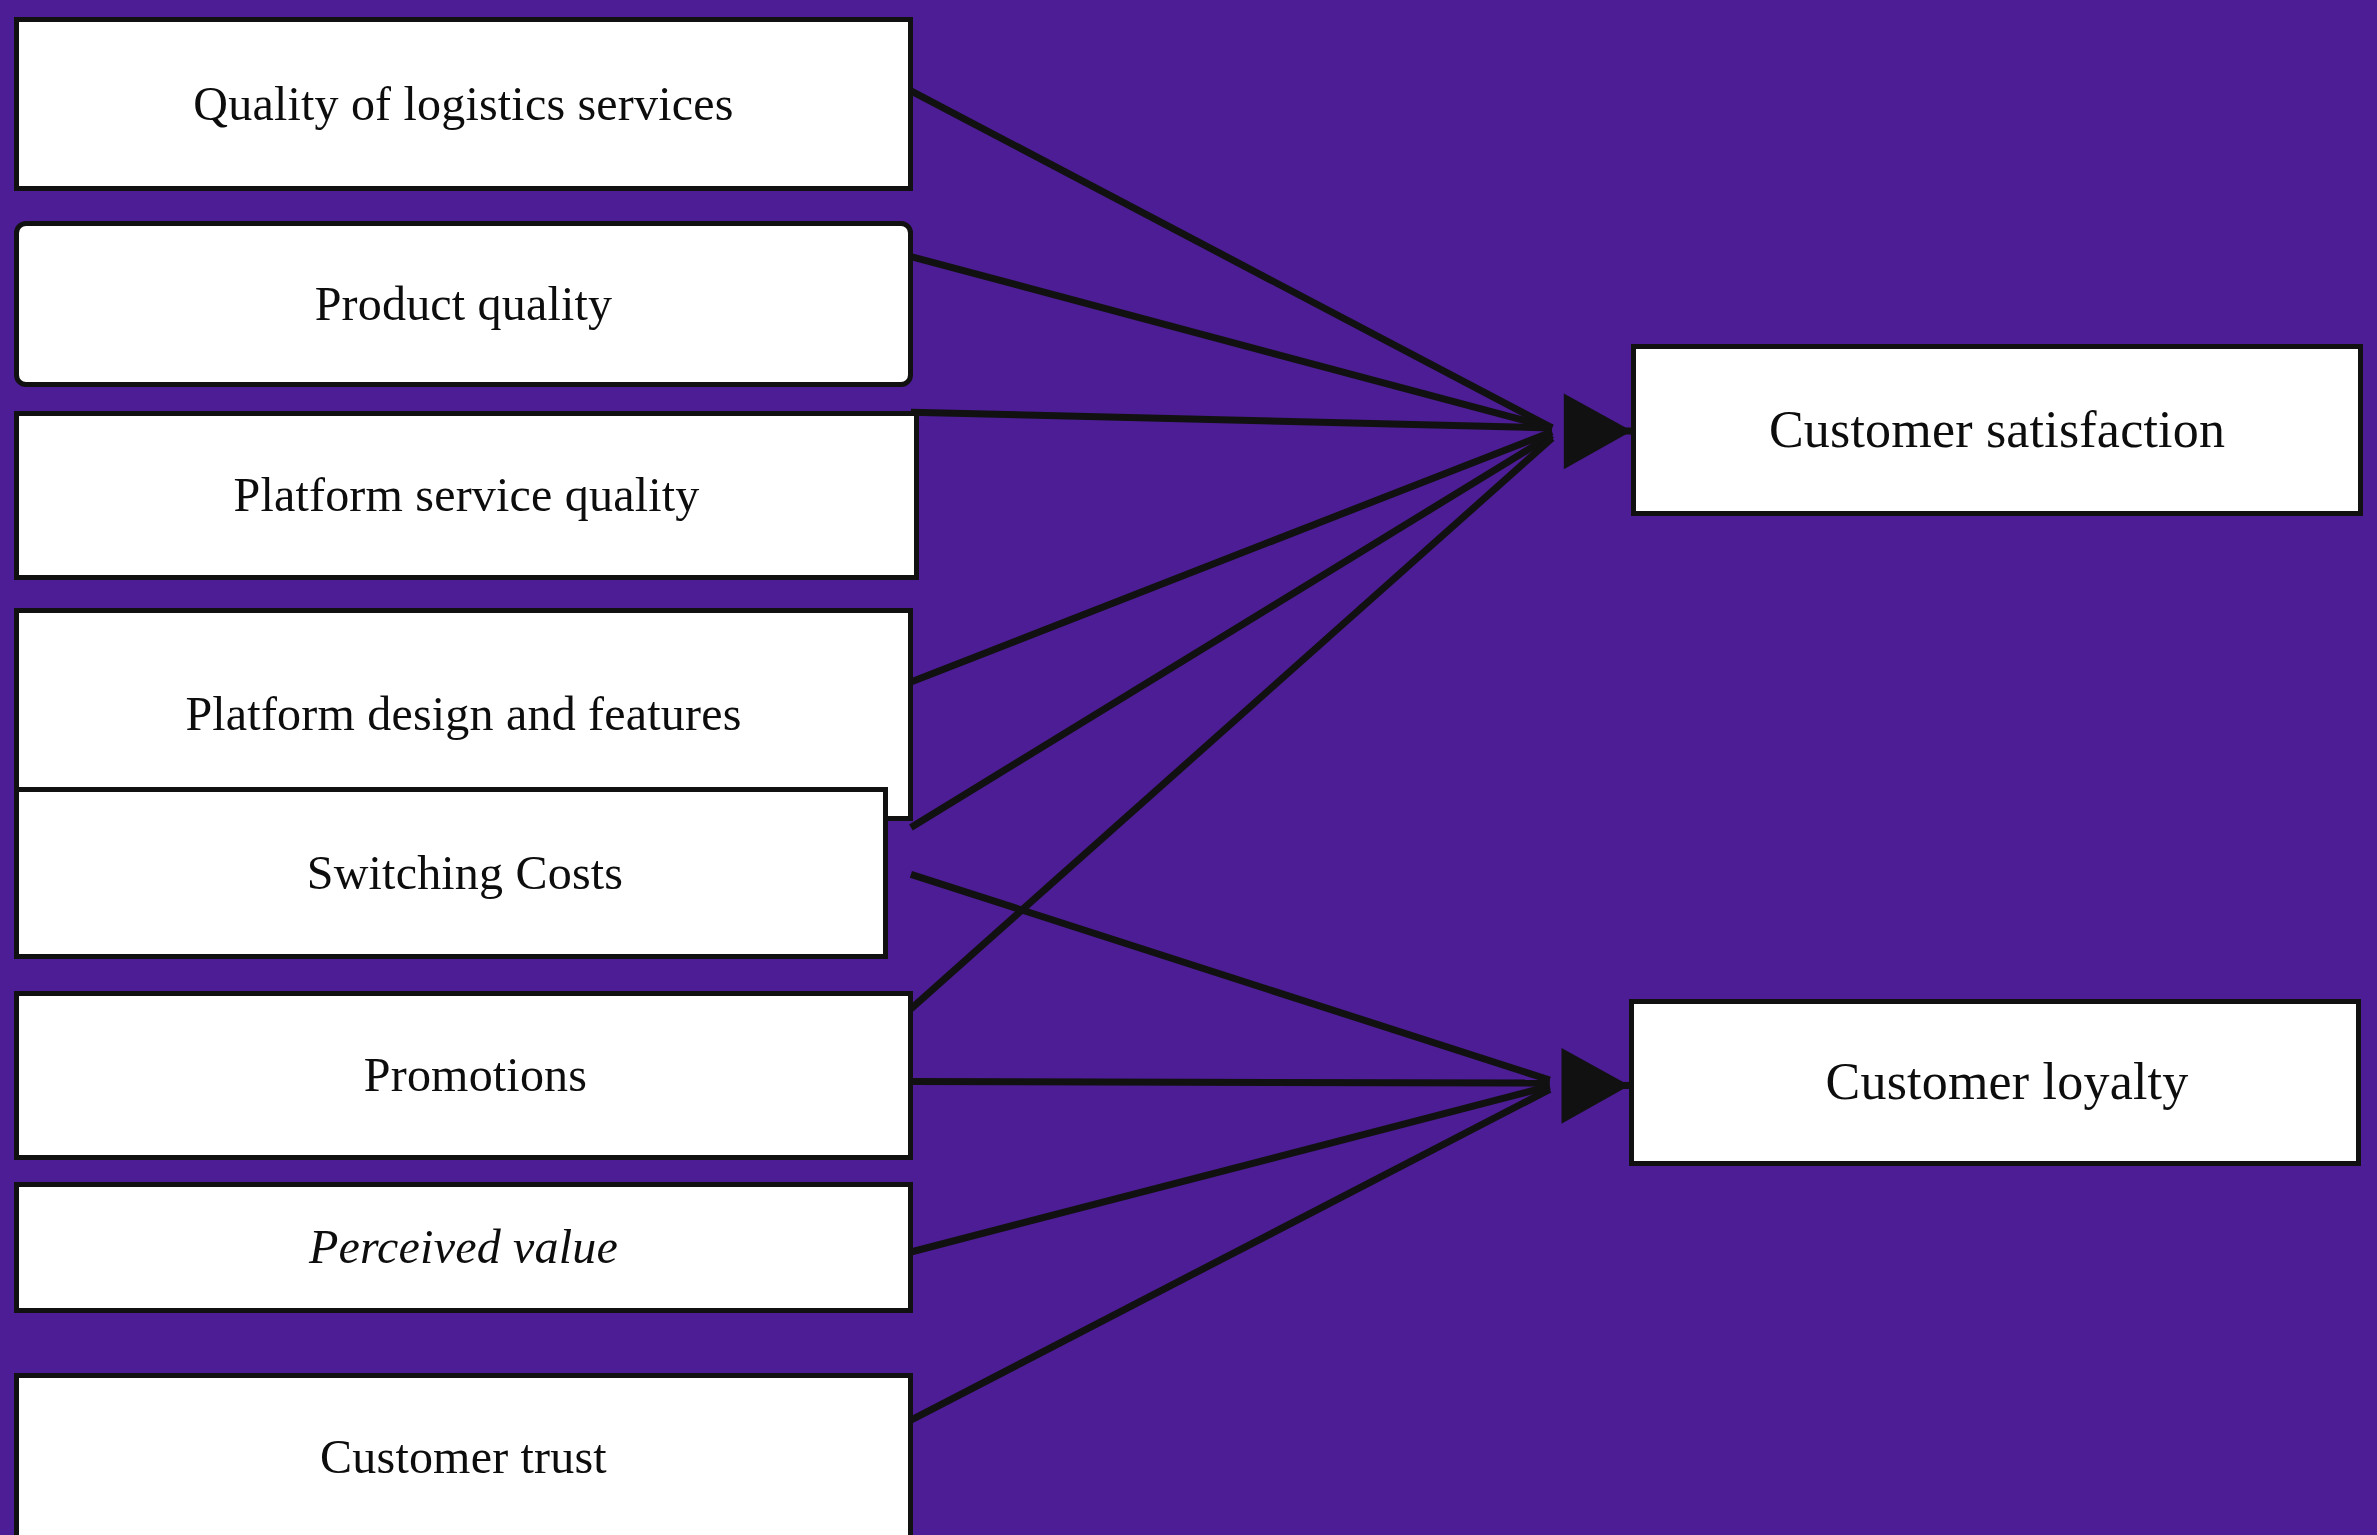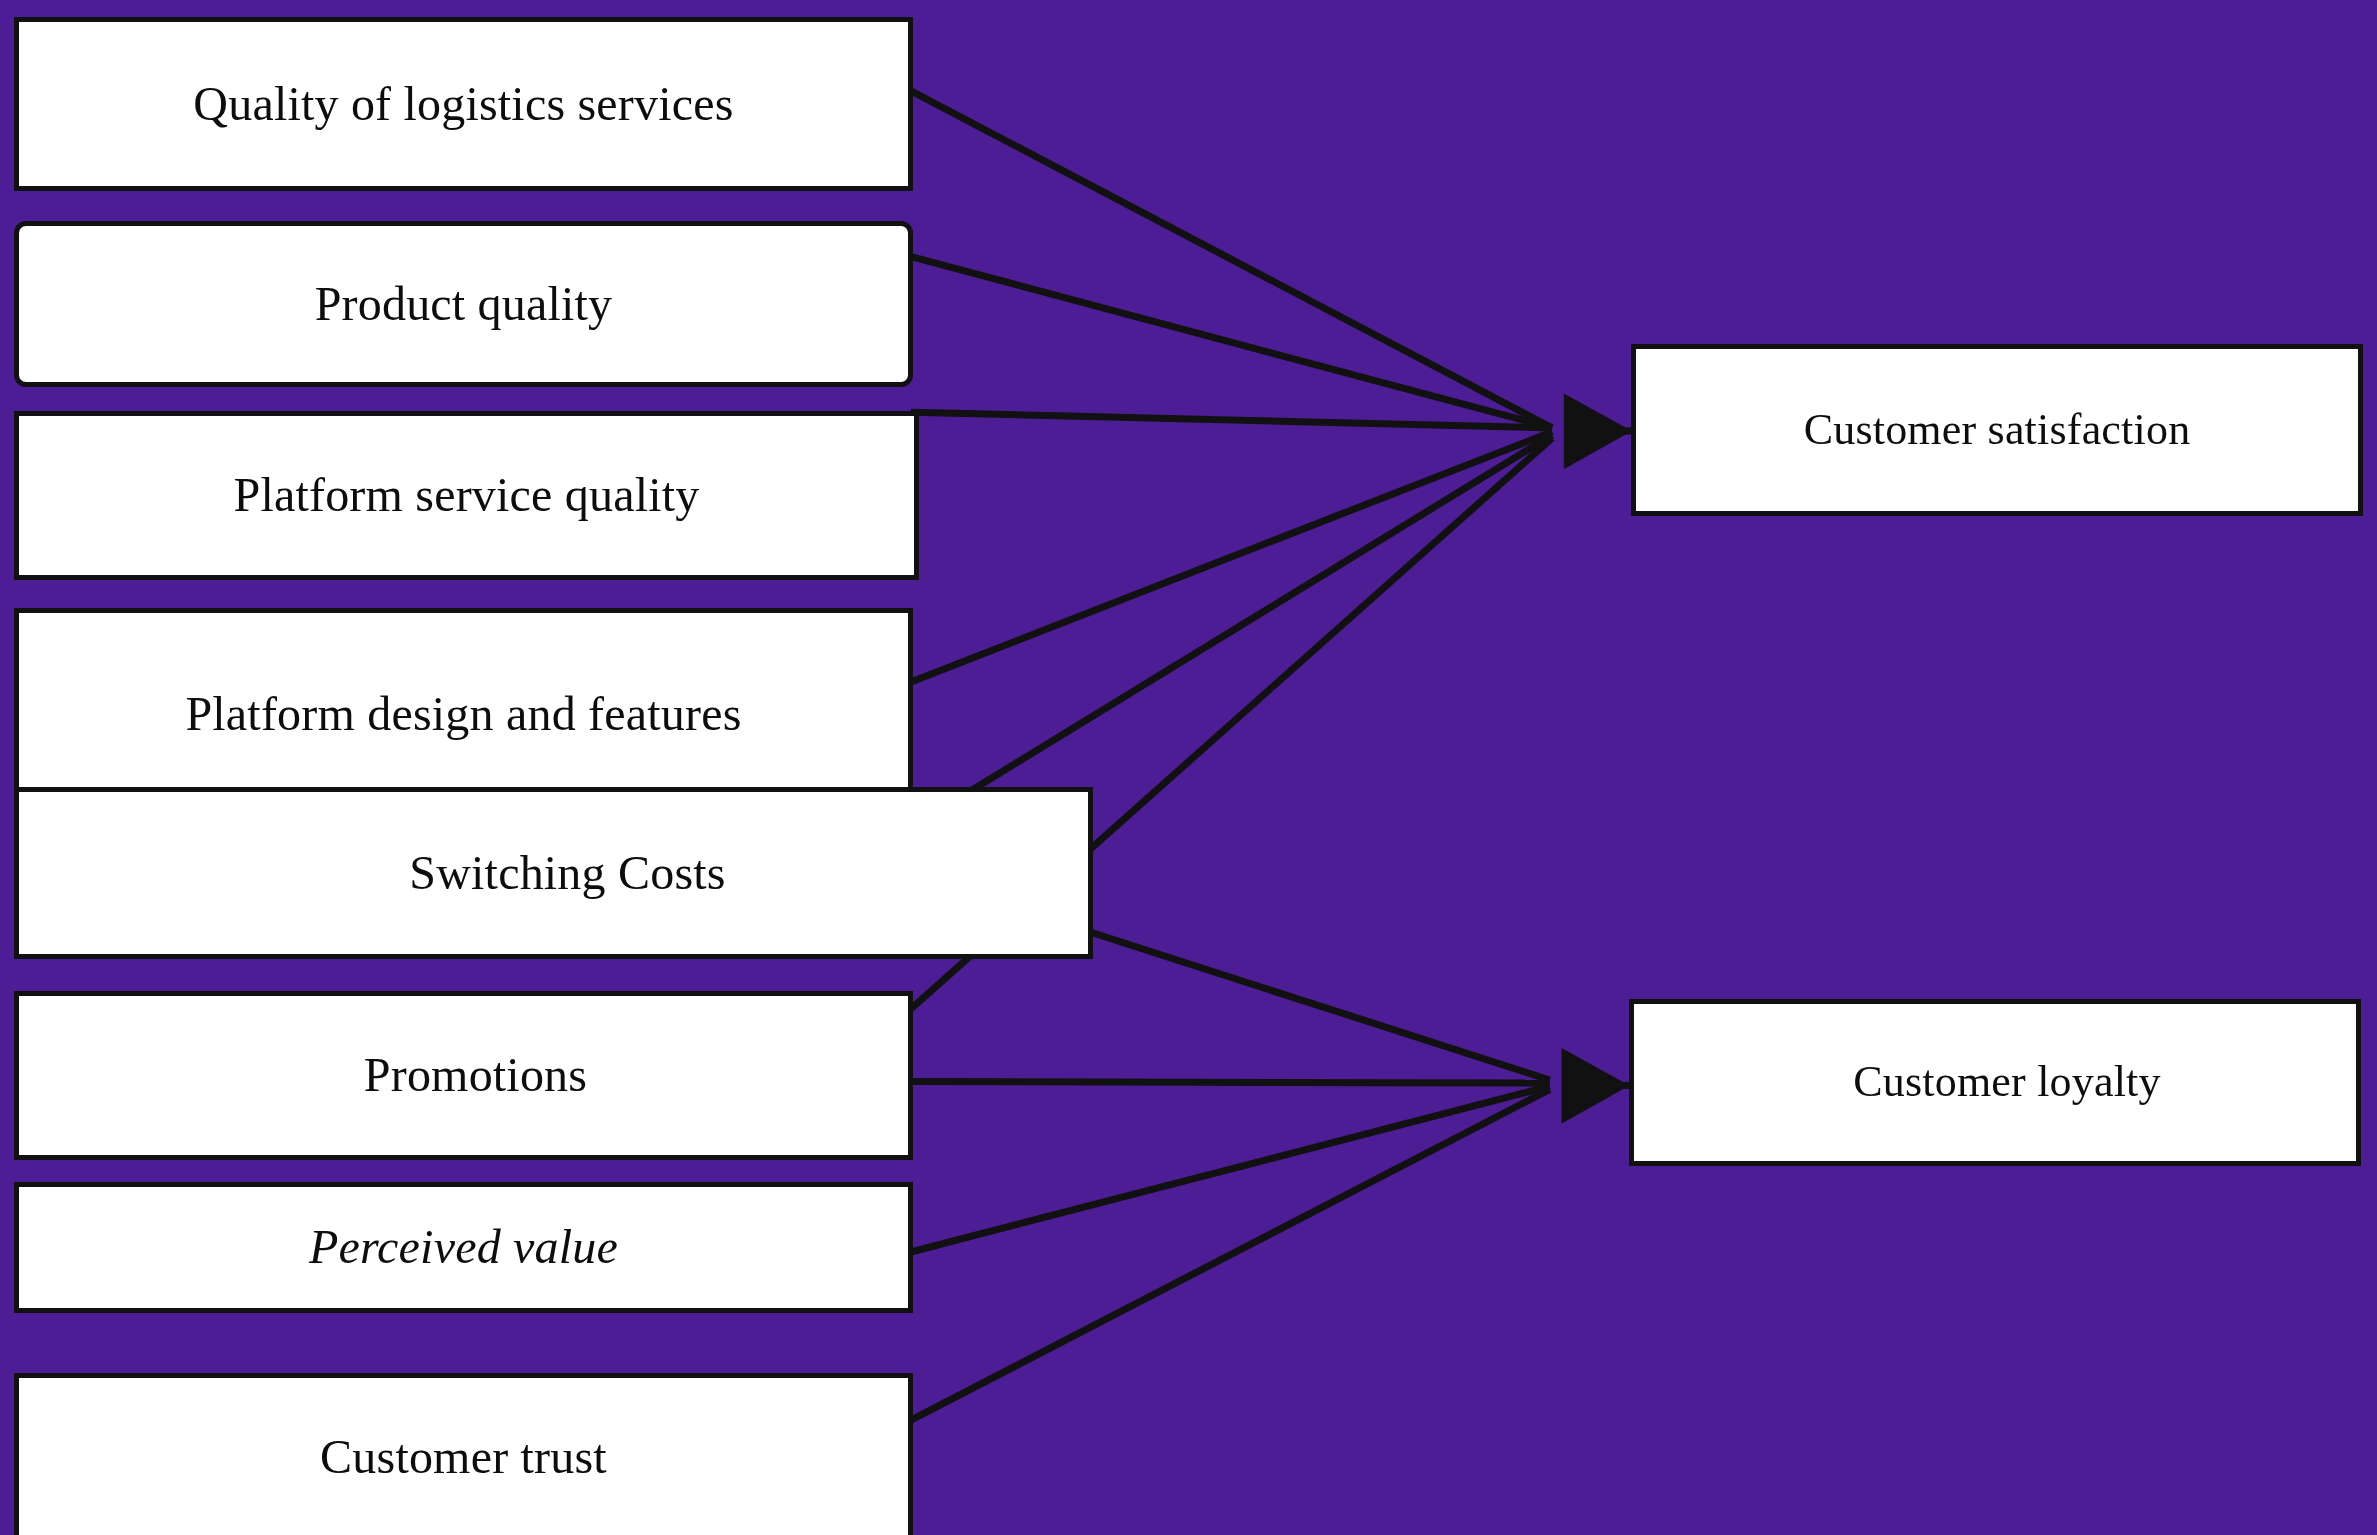--- a/index.html
+++ b/index.html
@@ -20,21 +20,21 @@
   .node .label{
     display:block;
     font-family:"Liberation Serif","DejaVu Serif",serif;
     font-size:48px;
     line-height:1.05;
     color:#0d0d0d;
     letter-spacing:0.2px;
     padding:0 12.5px;
     white-space:nowrap;
   }
-  .node.outcome .label{font-size:44px;}
+  .node.outcome .label{font-size:52px;}
 </style>
 </head>
 <body>
 
 <div id="stage">
 
   <svg id="edges" viewBox="0 0 3040 1964" xmlns="http://www.w3.org/2000/svg">
 
     <g stroke="#111111" stroke-width="9" fill="none" stroke-linecap="butt">
       <line x1="1165" y1="116" x2="1985" y2="547"></line>
@@ -68,21 +68,21 @@
   </div>
 
   <div class="node" style="left: 14px; top: 411px; width: 905px; height: 169px;">
     <span class="label">Platform service quality</span>
   </div>
 
   <div class="node" style="left: 14px; top: 608px; width: 899px; height: 213px;">
     <span class="label">Platform design and features</span>
   </div>
 
-  <div class="node" style="left: 14px; top: 787px; width: 1079px; height: 172px; padding-left: 28px;">
+  <div class="node" style="left: 14px; top: 787px; width: 874px; height: 172px; padding-left: 28px;">
     <span class="label">Switching Costs</span>
   </div>
 
   <div class="node" style="left: 14px; top: 991px; width: 899px; height: 169px; padding-left: 24px;">
     <span class="label">Promotions</span>
   </div>
 
   <div class="node" style="left: 14px; top: 1182px; width: 899px; height: 131px; font-style: italic;">
     <span class="label">Perceived value</span>
   </div>

